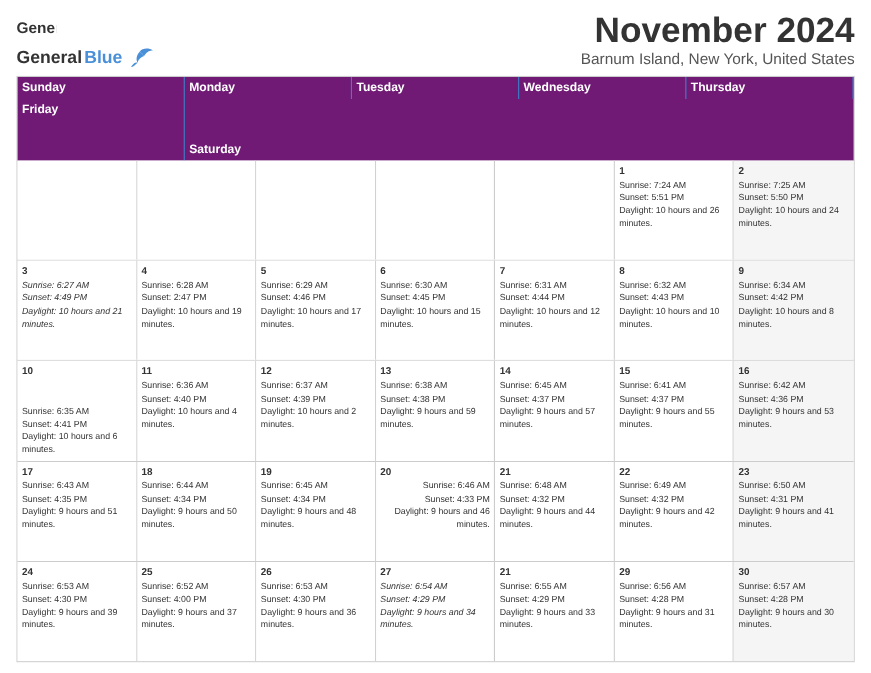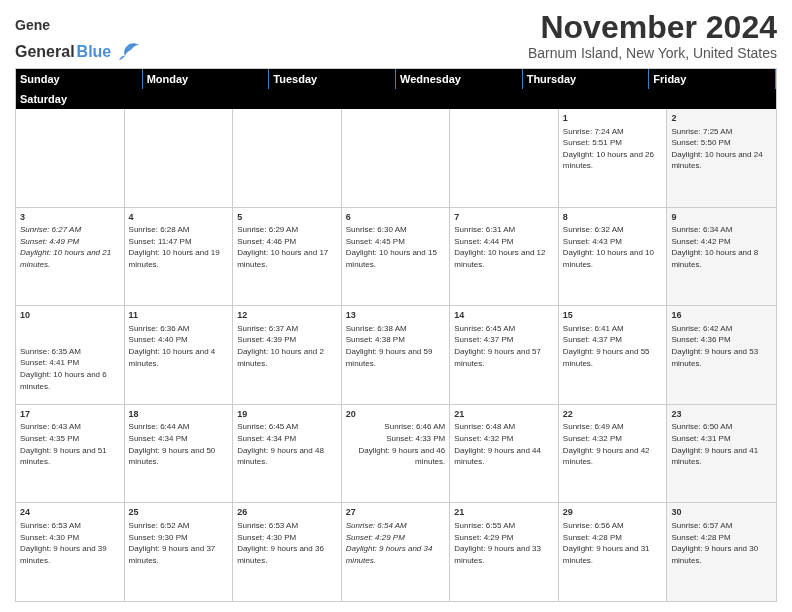--- a/index.html
+++ b/index.html
@@ -46,32 +46,32 @@
       font-size: 14px;
       color: #555;
     }
     .calendar {
       flex: 1;
       display: flex;
       flex-direction: column;
     }
     .cal-header {
       display: grid;
-      grid-template-columns: repeat(6, 1fr);
-      background: #000000;
+      grid-template-columns: repeat(5, 1fr);
+      background: #701a75;
     }
     .cal-header-cell {
       color: #fff;
       font-size: 11px;
       font-weight: bold;
       padding: 4px 4px;
       text-align: left;
       border-right: 1px solid #3a80c9;
     }
-    .cal-header-cell:last-child { border-right: none; }
+    .cal-header-cell:last-child { border-right: none; margin-top: 36px; }
     .cal-body {
       flex: 1;
       display: flex;
       flex-direction: column;
     }
     .cal-row {
       display: grid;
       grid-template-columns: repeat(7, 1fr);
       flex: 1;
       border-bottom: 1px solid #ccc;
@@ -167,21 +167,21 @@
         <div class="cal-row">
           <div class="cal-cell">
             <span class="day-num">3</span>
             <div class="cell-text" style="white-space: pre-line; font-style: italic;">Sunrise: 6:27 AM
 Sunset: 4:49 PM
 Daylight: 10 hours and 21 minutes.</div>
           </div>
           <div class="cal-cell">
             <span class="day-num">4</span>
             <div class="cell-text" style="white-space: pre-line;">Sunrise: 6:28 AM
-Sunset: 11:47 PM
+Sunset: 2:47 PM
 Daylight: 10 hours and 19 minutes.</div>
           </div>
           <div class="cal-cell">
             <span class="day-num">5</span>
             <div class="cell-text" style="white-space: pre-line;">Sunrise: 6:29 AM
 Sunset: 4:46 PM
 Daylight: 10 hours and 17 minutes.</div>
           </div>
           <div class="cal-cell">
             <span class="day-num">6</span>
@@ -299,21 +299,21 @@
         <div class="cal-row">
           <div class="cal-cell">
             <span class="day-num">24</span>
             <div class="cell-text" style="white-space: pre-line;">Sunrise: 6:53 AM
 Sunset: 4:30 PM
 Daylight: 9 hours and 39 minutes.</div>
           </div>
           <div class="cal-cell">
             <span class="day-num">25</span>
             <div class="cell-text" style="white-space: pre-line;">Sunrise: 6:52 AM
-Sunset: 9:30 PM
+Sunset: 4:00 PM
 Daylight: 9 hours and 37 minutes.</div>
           </div>
           <div class="cal-cell">
             <span class="day-num">26</span>
             <div class="cell-text" style="white-space: pre-line;">Sunrise: 6:53 AM
 Sunset: 4:30 PM
 Daylight: 9 hours and 36 minutes.</div>
           </div>
           <div class="cal-cell">
             <span class="day-num">27</span>

